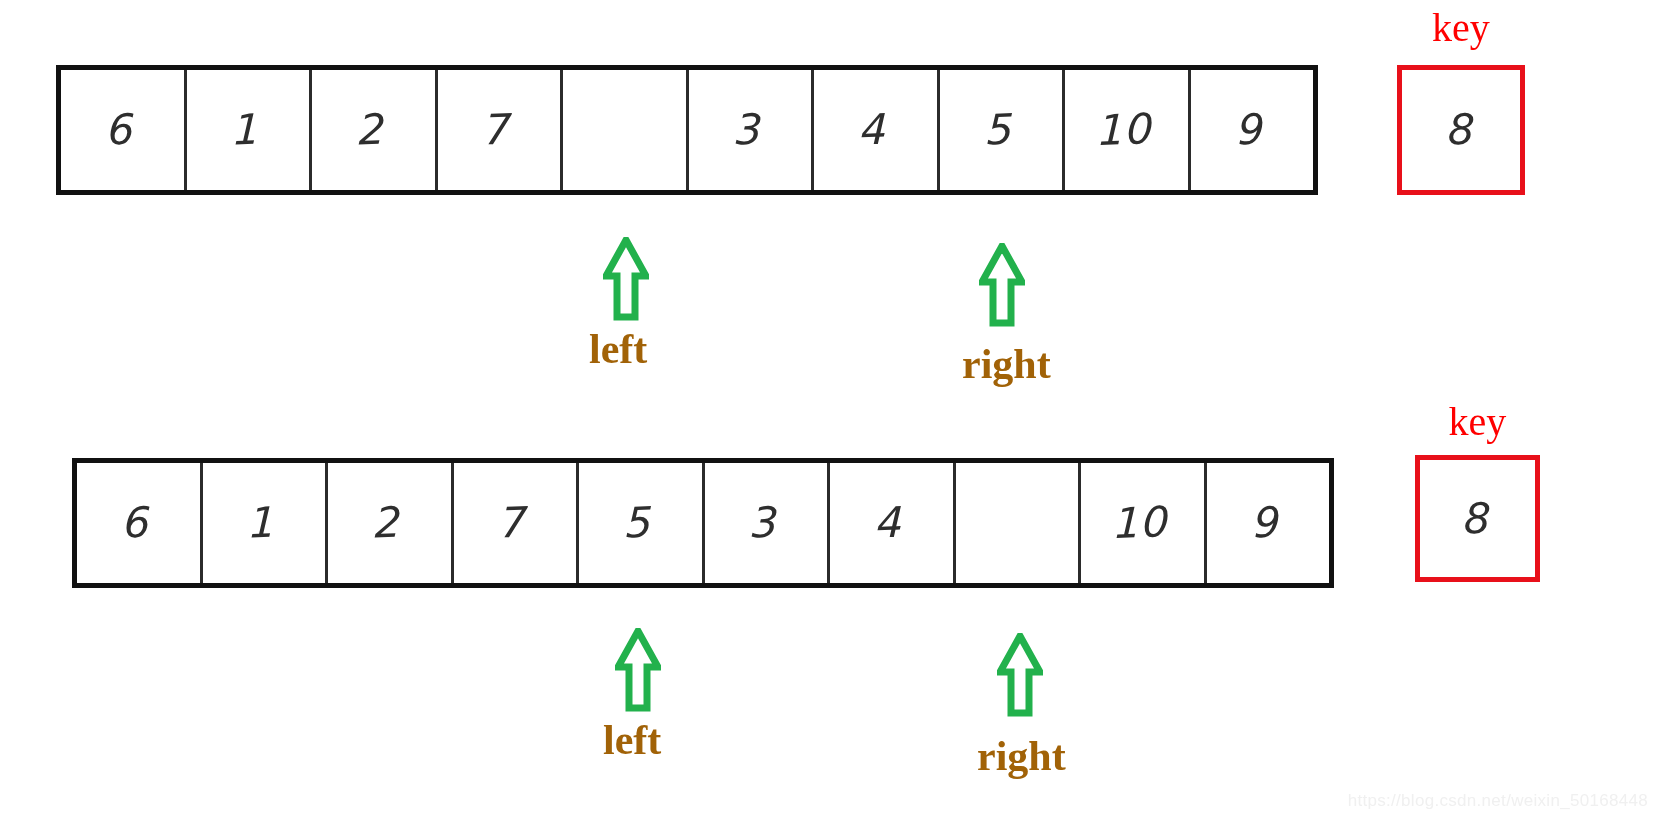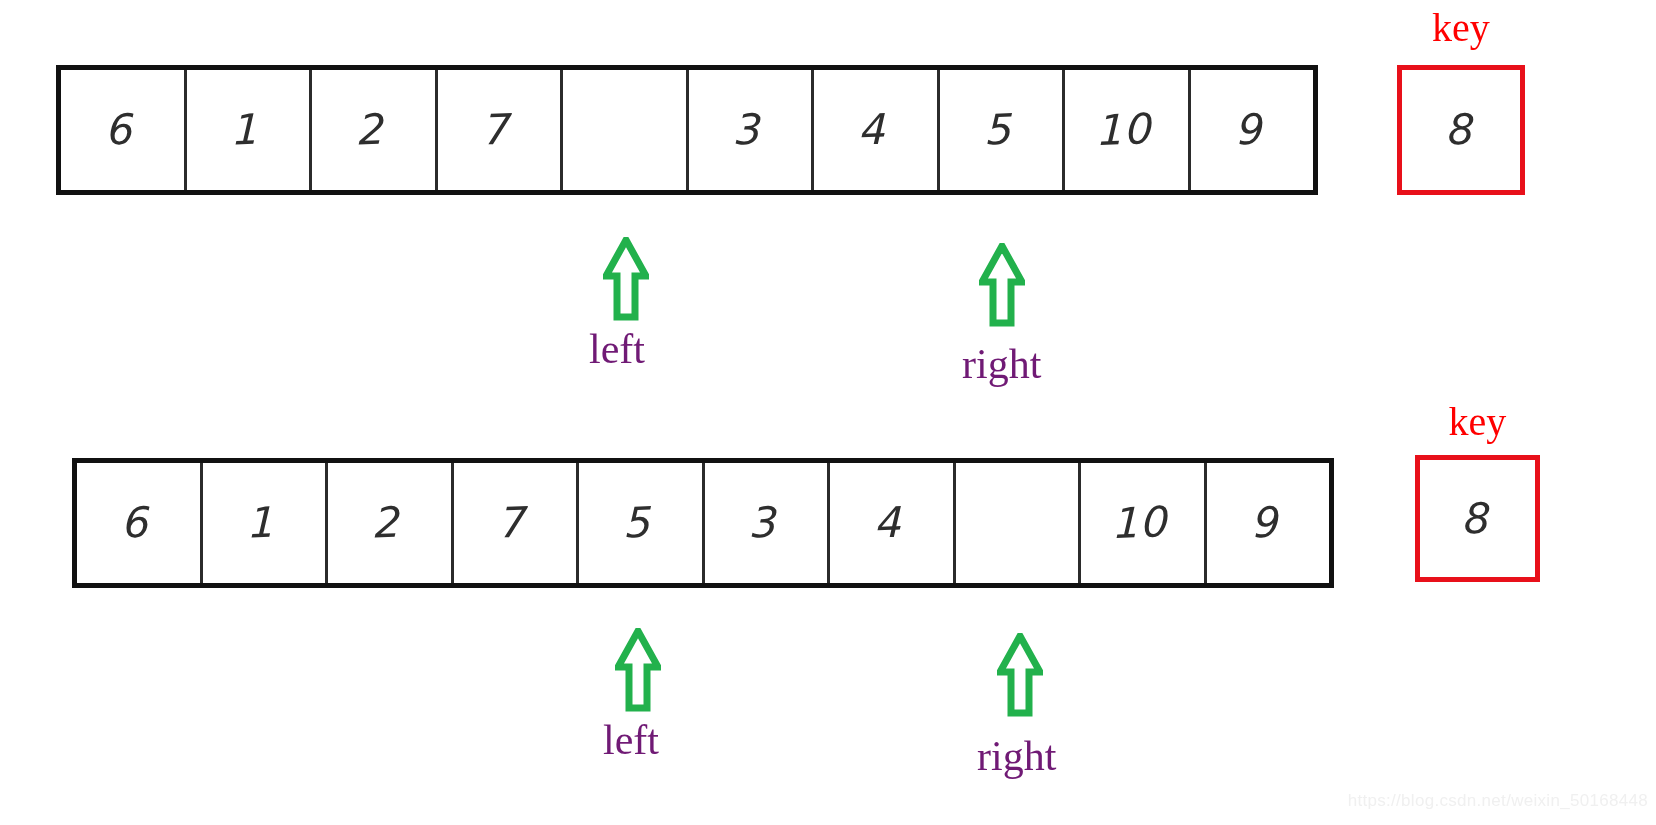--- a/index.html
+++ b/index.html
@@ -84,25 +84,26 @@
     transform: skewX(-4deg) rotate(-2deg);
     line-height: 1;
     user-select: none;
   }
 
   
   .pointer { position: absolute; }
   .pointer svg { display: block; }
   .pointer-label {
     position: absolute;
-    color: #701a75;
+    color: #a16207;
     font-family: "Liberation Serif", "DejaVu Serif", serif;
     font-size: 42px;
     line-height: 1;
     white-space: nowrap;
+    font-weight: bold;
   }
 
   
   .watermark {
     position: absolute;
     right: 8px;
     bottom: 14px;
     color: #f0f0f0;
     font-family: "Liberation Sans", sans-serif;
     font-size: 17px;

